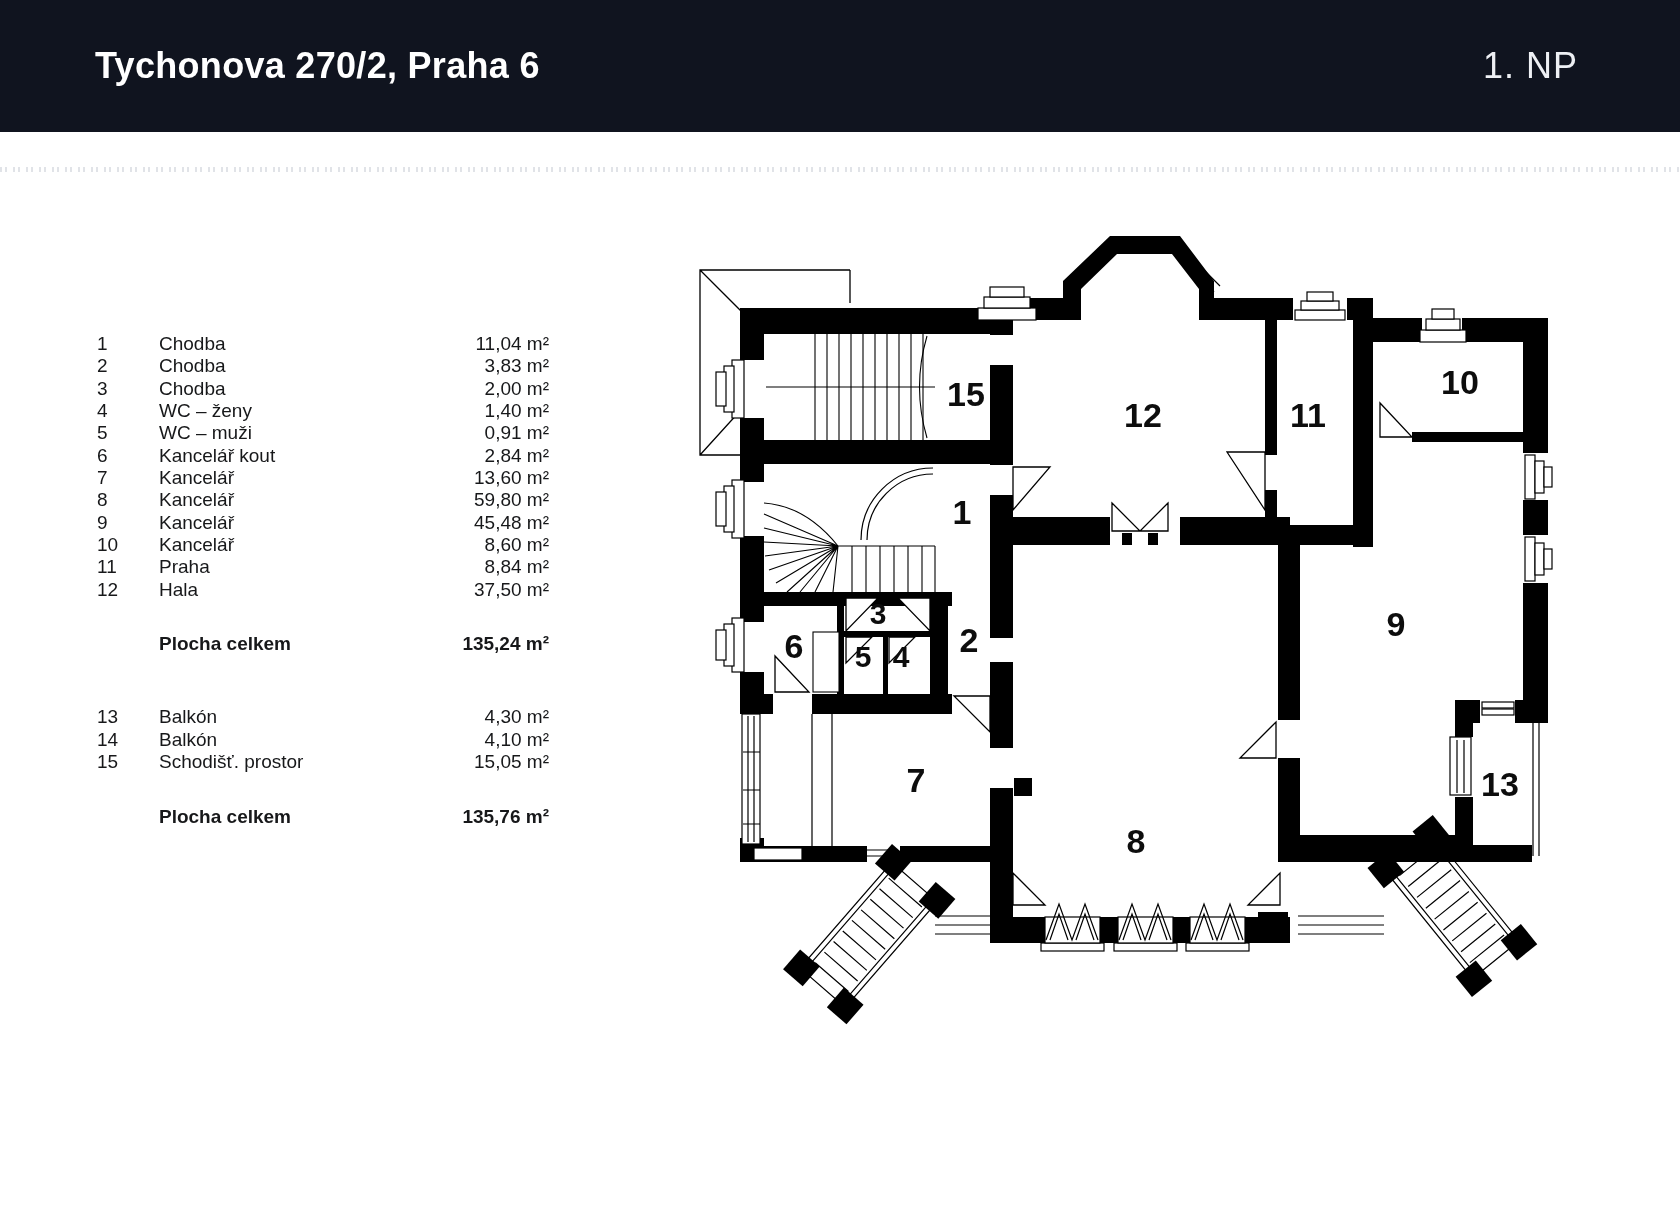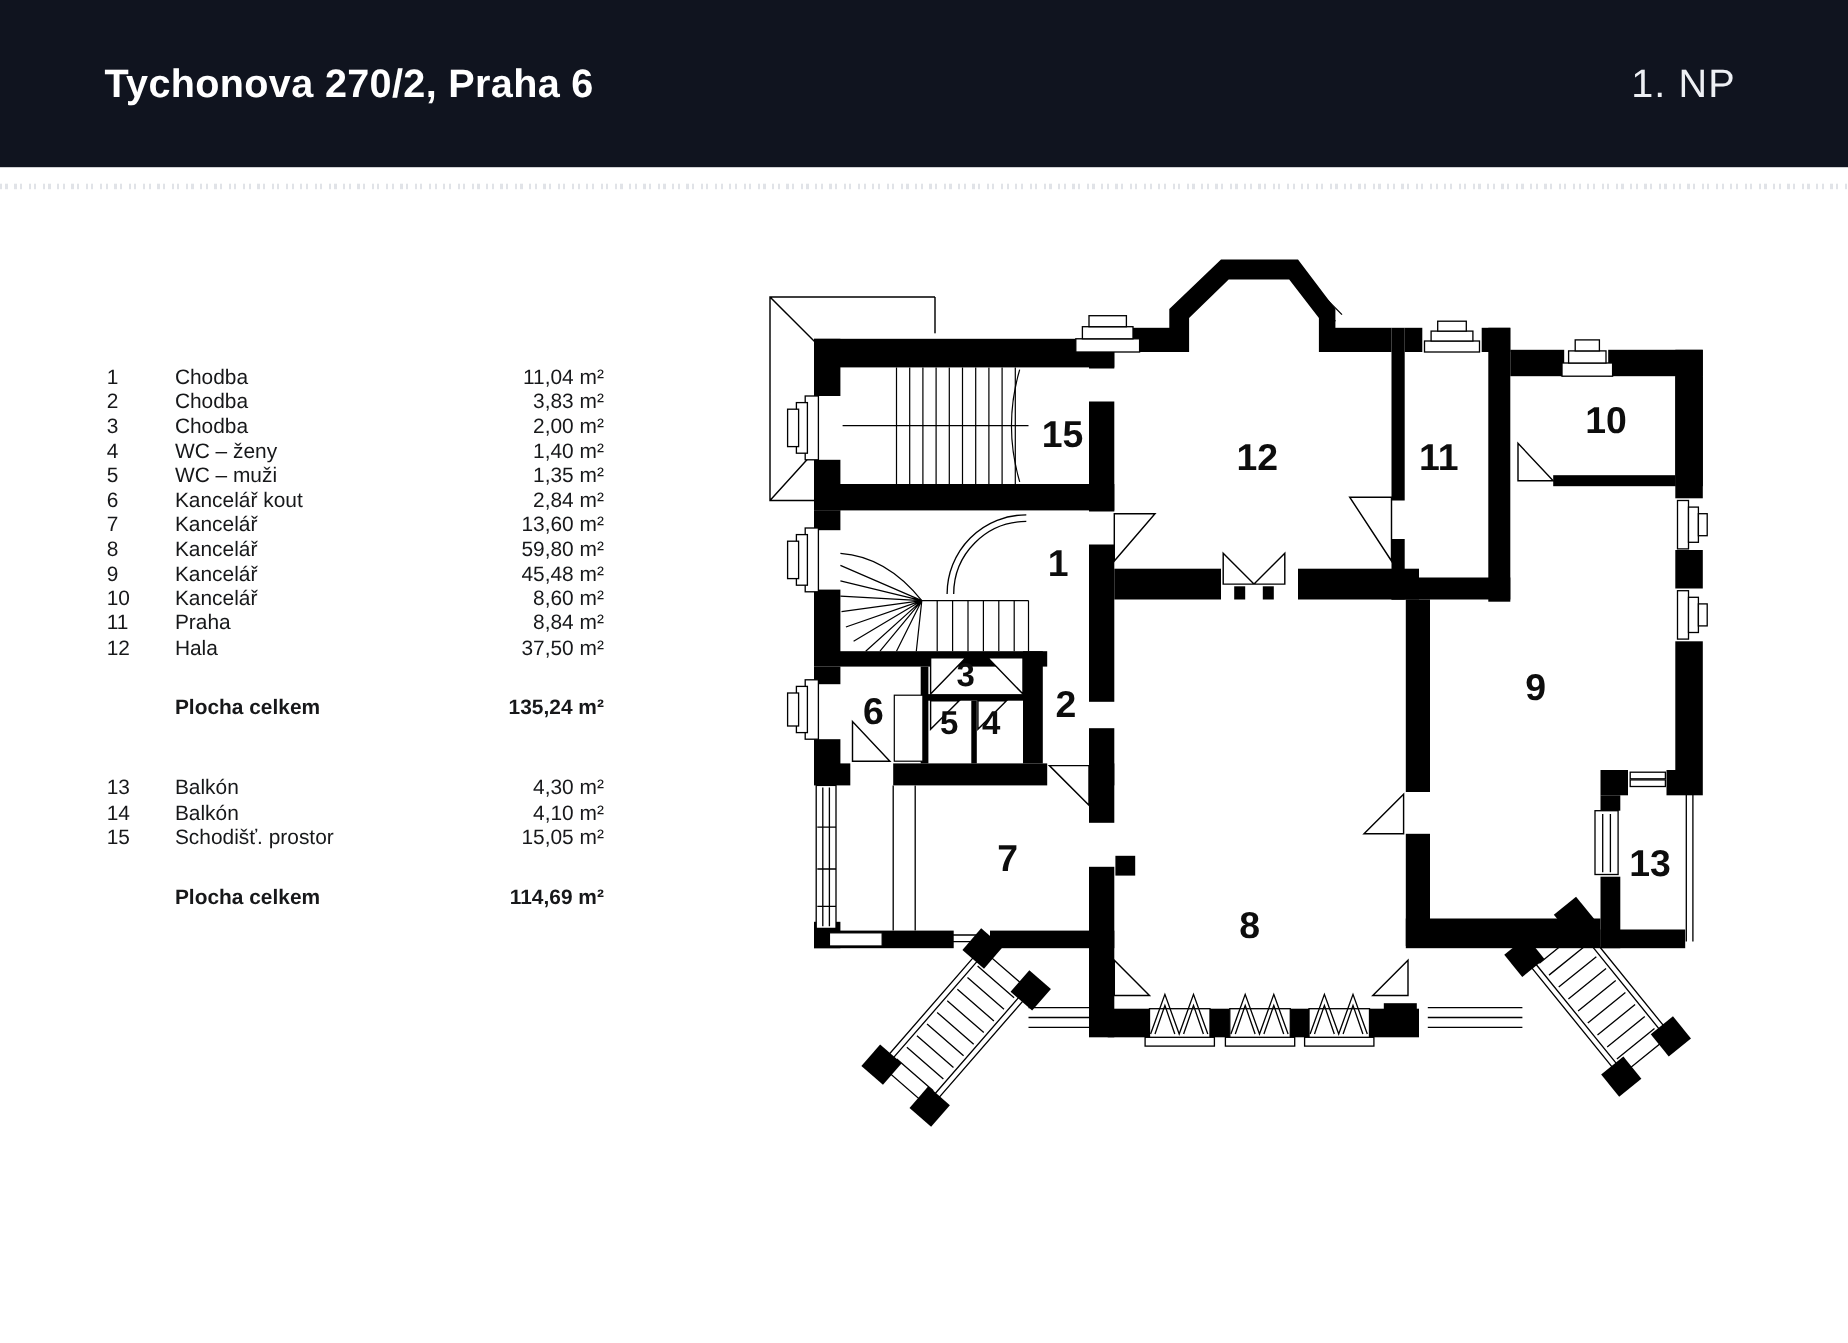--- a/index.html
+++ b/index.html
@@ -1,18 +1,18 @@
 <!DOCTYPE html>
 <html><head>
 <meta charset="utf-8">
 <style>
   html,body{margin:0;padding:0;}
   body{width:1680px;height:1221px;position:relative;background:#ffffff;
        font-family:"Liberation Sans",sans-serif;overflow:hidden;}
-  .header{position:absolute;left:0;top:0;width:1680px;height:152px;background:#10141f;
+  .header{position:absolute;left:0;top:0;width:1680px;height:132px;background:#10141f;
           display:flex;align-items:center;justify-content:space-between;
           padding:0 102px 0 95px;box-sizing:border-box;}
   .title{color:#ffffff;font-size:36px;font-weight:bold;letter-spacing:.3px;}
   .floor{color:#eef0f4;font-size:36px;font-weight:400;letter-spacing:1px;}
   .dashes{position:absolute;left:0;top:167px;width:1680px;height:5px;opacity:.30;
           background:repeating-linear-gradient(90deg,#9aa2b1 0 2px,transparent 2px 5px,
                      #9aa2b1 5px 7px,transparent 7px 13px);}
   .legend{position:absolute;left:97px;top:333px;width:452px;color:#17181a;font-size:19px;}
   .lrow{display:flex;height:22.35px;line-height:22.35px;}
   .num{width:62px;flex:none;}
@@ -49,21 +49,21 @@
       <span class="ar">2,00 m²</span>
     </div>
   <div class="lrow">
       <span class="num">4</span>
       <span class="nm">WC – ženy</span>
       <span class="ar">1,40 m²</span>
     </div>
   <div class="lrow">
       <span class="num">5</span>
       <span class="nm">WC – muži</span>
-      <span class="ar">1,35 m²</span>
+      <span class="ar">0,91 m²</span>
     </div>
   <div class="lrow">
       <span class="num">6</span>
       <span class="nm">Kancelář kout</span>
       <span class="ar">2,84 m²</span>
     </div>
   <div class="lrow">
       <span class="num">7</span>
       <span class="nm">Kancelář</span>
       <span class="ar">13,60 m²</span>
@@ -110,21 +110,21 @@
       <span class="ar">4,10 m²</span>
     </div>
   <div class="lrow">
       <span class="num">15</span>
       <span class="nm">Schodišť. prostor</span>
       <span class="ar">15,05 m²</span>
     </div>
   <div class="lrow bold">
       <span class="num"></span>
       <span class="nm">Plocha celkem</span>
-      <span class="ar">114,69 m²</span>
+      <span class="ar">135,76 m²</span>
     </div>
 </div>
 
 <svg class="plan" width="1680" height="1221" viewBox="0 0 1680 1221" xmlns="http://www.w3.org/2000/svg">
 
   <g stroke="#000" stroke-width="1.3" fill="none">
     <path d="M850,270 H700 V455 H742 M850,270 V308 M700,270 L788,358 M700,455 L788,358 M788,358 H850"></path>
   </g>
 
   <g fill="#ffffff" stroke="none">

